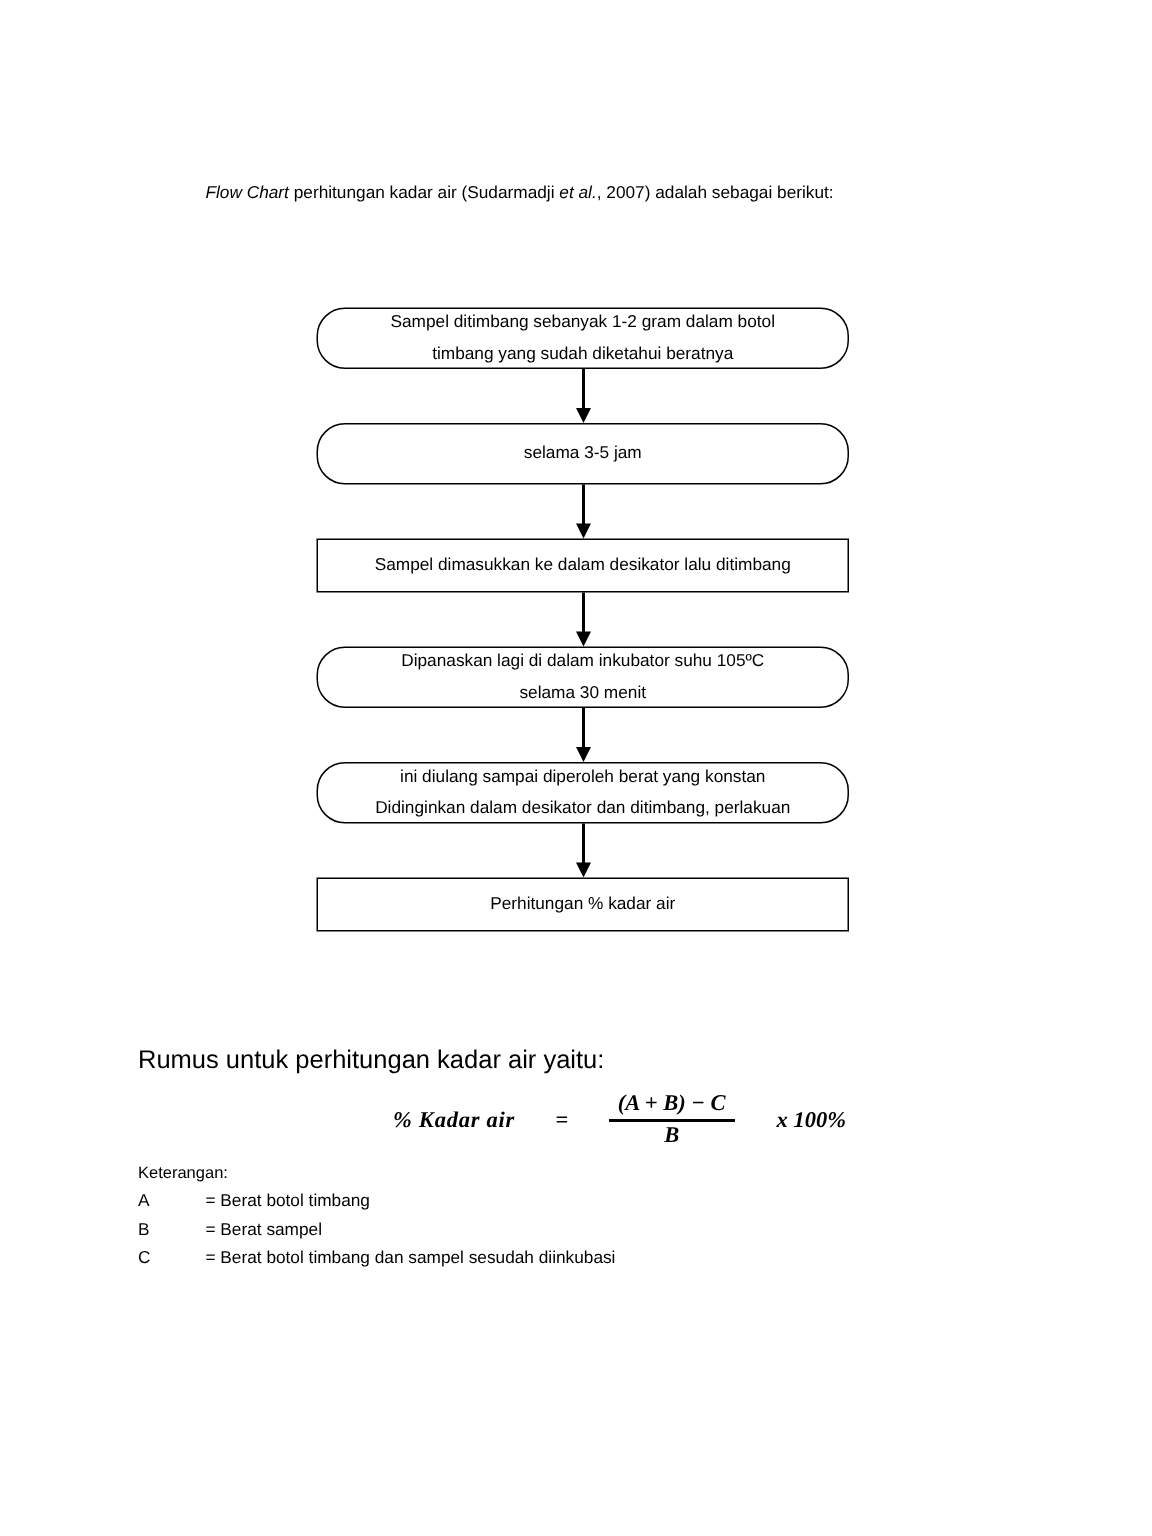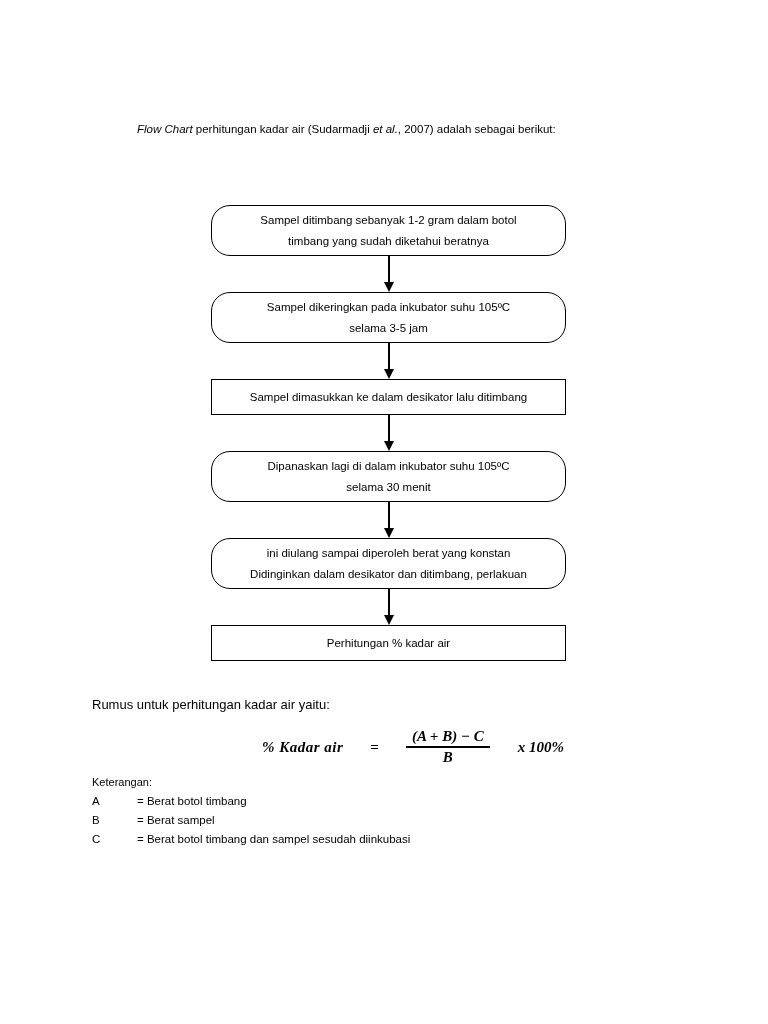--- a/index.html
+++ b/index.html
@@ -48,21 +48,21 @@
     background: #ffffff;
     text-align: center;
     font-size: 11.5px;
     line-height: 21px;
     padding: 8px 6px;
     display: flex;
     flex-direction: column;
     justify-content: center;
     align-items: center;
   }
-  .node.two-line { height: 51px; border-radius: 19px; }
+  .node.two-line { height: 41px; border-radius: 19px; }
   .node.one-line { height: 36px; text-align: center; }
   .node .ln { display: block; white-space: nowrap; }
 
   .arrow {
     width: 355px;
     height: 36px;
     position: relative;
   }
   .arrow .shaft {
     position: absolute;
@@ -83,21 +83,21 @@
     border-left: 5px solid transparent;
     border-right: 5px solid transparent;
     border-top: 10px solid #000000;
   }
 
   
   .rumus-label {
     position: absolute;
     left: 88px;
     top: 697px;
-    font-size: 13px;
+    font-size: 17px;
     white-space: nowrap;
   }
 
   .formula {
     position: absolute;
     left: 258px;
     top: 728px;
     font-family: "Liberation Serif", serif;
     font-weight: bold;
     font-style: italic;
@@ -166,21 +166,20 @@
       <span class="ln">Sampel ditimbang sebanyak 1-2 gram dalam botol</span>
       <span class="ln">timbang yang sudah diketahui beratnya</span>
     </div>
 
     <div class="arrow">
       <div class="shaft"></div>
       <div class="head"></div>
     </div>
 
     <div class="node two-line">
-      <span class="ln">Sampel dikeringkan pada inkubator suhu 105ºC</span>
       <span class="ln">selama 3-5 jam</span>
     </div>
 
     <div class="arrow">
       <div class="shaft"></div>
       <div class="head"></div>
     </div>
 
     <div class="node one-line">
       <span class="ln">Sampel dimasukkan ke dalam desikator lalu ditimbang</span>

